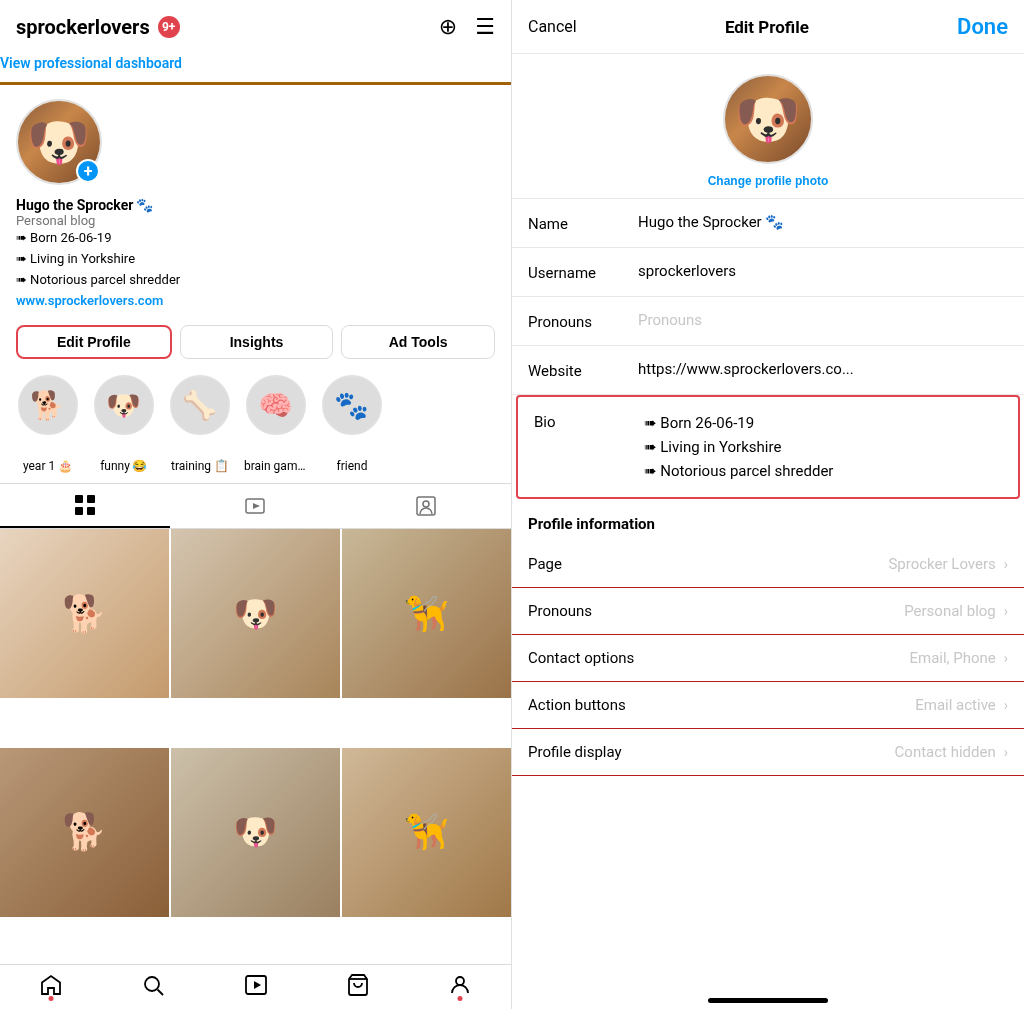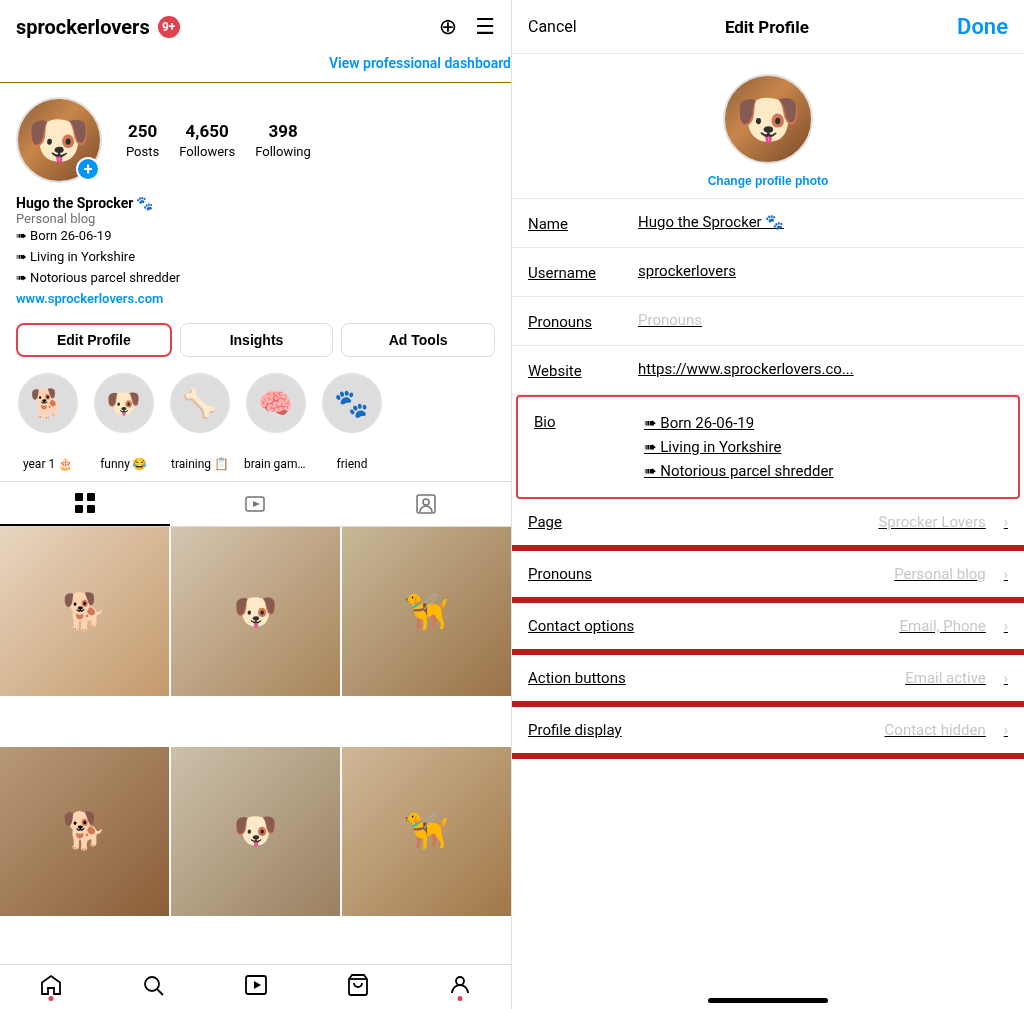--- a/index.html
+++ b/index.html
@@ -58,23 +58,23 @@
       align-items: center;
     }
     .header-icon {
       font-size: 22px;
       color: #000;
       cursor: pointer;
     }
 
     
     .pro-dashboard {
-      text-align: right;
+      text-align: left;
       padding: 4px 0 10px;
-      border-bottom: 1px solid #a16207;
+      border-bottom: 3px solid #a16207;
     }
     .pro-dashboard a {
       color: #0095f6;
       font-size: 14px;
       font-weight: 600;
       text-decoration: none;
     }
 
     
     .profile-section {
@@ -368,21 +368,20 @@
       font-weight: 600;
       cursor: pointer;
       background: none;
       border: none;
     }
 
     
     .form-fields {
       flex: 1;
       overflow-y: auto;
-      text-decoration: underline;
     }
     .field-row {
       display: flex;
       align-items: flex-start;
       padding: 14px 16px;
       border-bottom: 1px solid #e8e8e8;
     }
     .field-label {
       width: 110px;
       font-size: 15px;
@@ -413,31 +412,31 @@
       padding: 16px 16px 8px;
       font-size: 15px;
       font-weight: 700;
       color: #000;
     }
     .info-row {
       display: flex;
       align-items: center;
       justify-content: space-between;
       padding: 14px 16px;
-      border-bottom: 6px solid #b91c1c;
+      border-bottom: 1px solid #b91c1c;
       cursor: pointer;
     }
     .info-label {
       font-size: 15px;
       color: #000;
     }
     .info-right {
       display: flex;
       align-items: center;
-      gap: 18px;
+      gap: 8px;
       justify-content: space-between;
     }
     .info-value {
       font-size: 15px;
       color: #c7c7c7;
     }
     .chevron {
       color: #c7c7c7;
       font-size: 14px;
     }
@@ -470,34 +469,20 @@
   <div class="pro-dashboard">
     <a href="#">View professional dashboard</a>
   </div>
 
   <div class="profile-section">
     <div class="avatar-container">
       <div class="avatar-circle">
         <div class="avatar-dog"></div>
       </div>
       <div class="add-btn">+</div>
-    </div>
-    <div class="stats-row">
-      <div class="stat-item">
-        <span class="stat-number">250</span>
-        <span class="stat-label">Posts</span>
-      </div>
-      <div class="stat-item">
-        <span class="stat-number">4,650</span>
-        <span class="stat-label">Followers</span>
-      </div>
-      <div class="stat-item">
-        <span class="stat-number">398</span>
-        <span class="stat-label">Following</span>
-      </div>
     </div>
   </div>
 
   <div class="bio-section">
     <div class="bio-name">Hugo the Sprocker 🐾</div>
     <div class="bio-category">Personal blog</div>
     <div class="bio-line">➠ Born 26-06-19</div>
     <div class="bio-line">➠ Living in Yorkshire</div>
     <div class="bio-line">➠ Notorious parcel shredder</div>
     <a href="#" class="bio-link">www.sprockerlovers.com</a>
@@ -650,20 +635,21 @@
 
     <div class="field-row bio-highlighted">
       <span class="field-label">Bio</span>
       <div class="field-value bio-value">
         <div>➠ Born 26-06-19</div>
         <div>➠ Living in Yorkshire</div>
         <div>➠ Notorious parcel shredder</div>
       </div>
     </div>
 
+    <div class="section-header">Profile information</div>
 
     <div class="info-row">
       <span class="info-label">Page</span>
       <div class="info-right">
         <span class="info-value">Sprocker Lovers</span>
         <span class="chevron">›</span>
       </div>
     </div>
 
     <div class="info-row">

